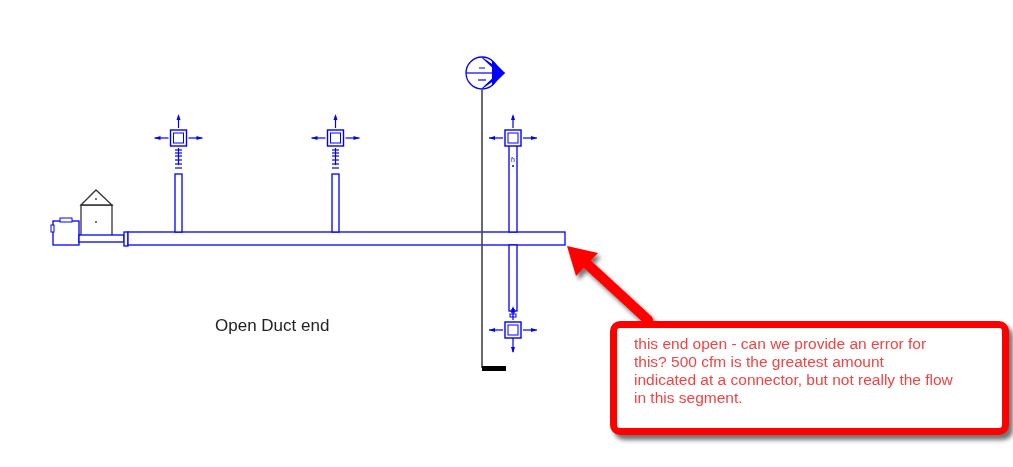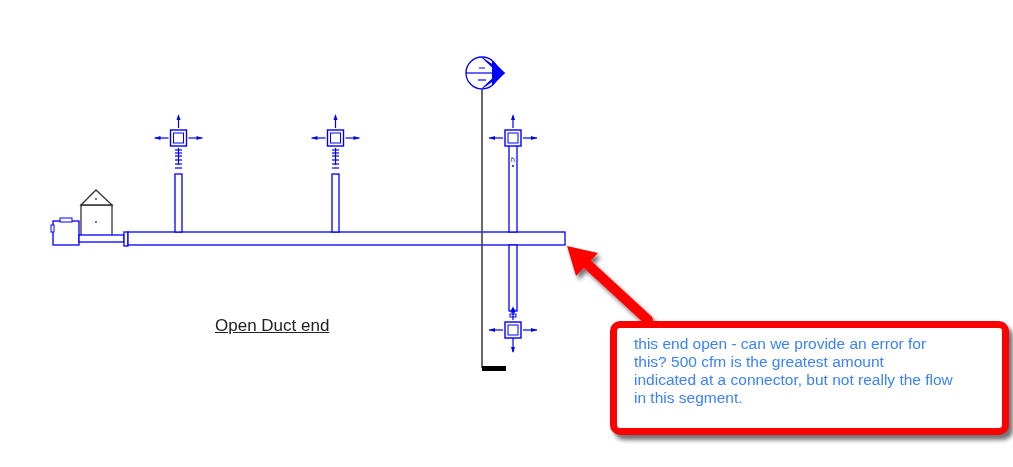--- a/index.html
+++ b/index.html
@@ -1,27 +1,27 @@
 <!DOCTYPE html>
 <html><head>
 <meta charset="utf-8">
 <style>
   html, body { margin:0; padding:0; background:#ffffff; }
   body { width:1013px; height:467px; position:relative; overflow:hidden; font-family:"Liberation Sans", sans-serif; }
   svg#canvas { position:absolute; left:0; top:0; }
-  .label { position:absolute; font-family:"Liberation Sans", sans-serif;text-decoration:underline; }
+  .label { position:absolute; font-family:"Liberation Sans", sans-serif; }
   #open-duct-label { left:215px; top:316px; font-size:17px; color:#222; }
   #callout {
     position:absolute; left:610px; top:321px; width:385px; height:100px;
     background:#fff; border:7px solid #ff0000; border-radius:10px;
     box-shadow:4px 5px 4px rgba(0,0,0,0.55);
   }
   #callout-text {
     position:absolute; left:17px; top:7px; right:10px;
-    color:#3b82f6; font-size:15.5px; line-height:18px; white-space:pre-line;
+    color:#ef4444; font-size:15.5px; line-height:18px; white-space:pre-line;
   }
 </style>
 </head>
 <body>
 
 <svg id="canvas" width="1013" height="467" viewBox="0 0 1013 467">
   <defs>
     <filter id="sh" x="-20%" y="-20%" width="150%" height="150%">
       <feDropShadow dx="3" dy="4" stdDeviation="2" flood-color="#000" flood-opacity="0.55"></feDropShadow>
     </filter>

